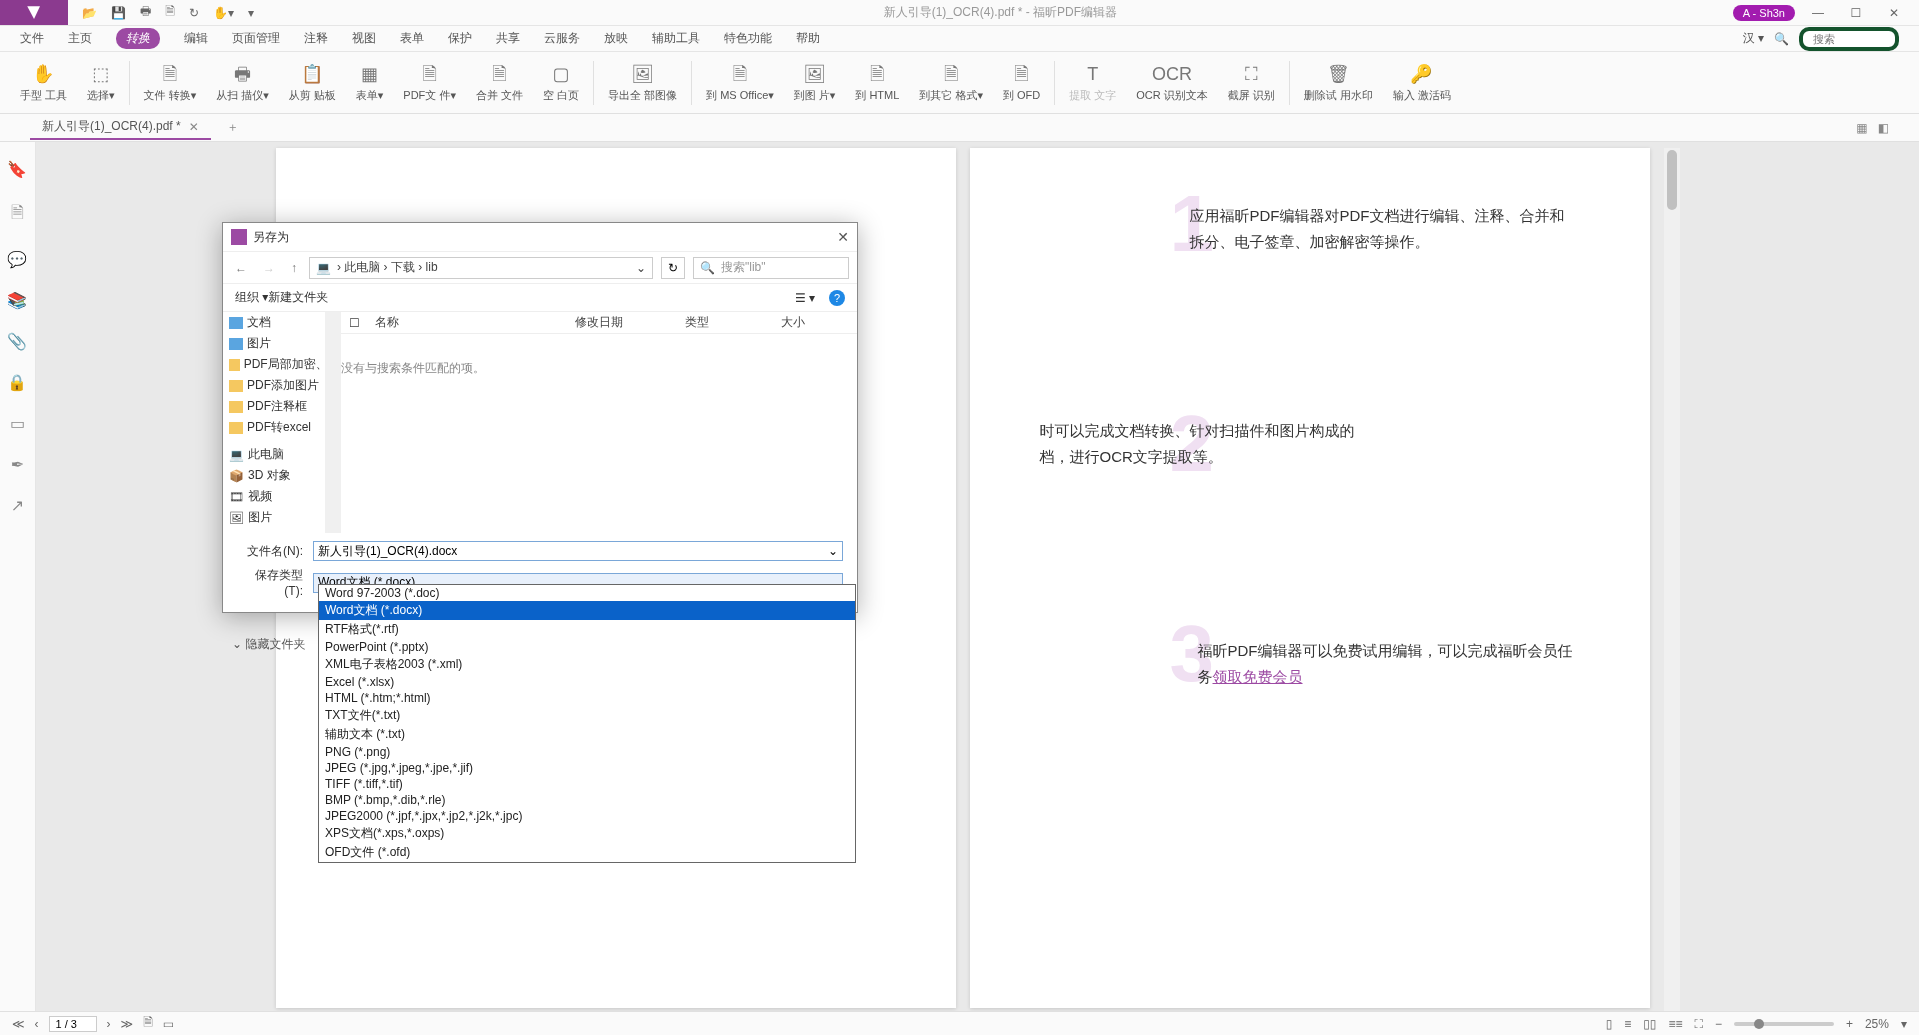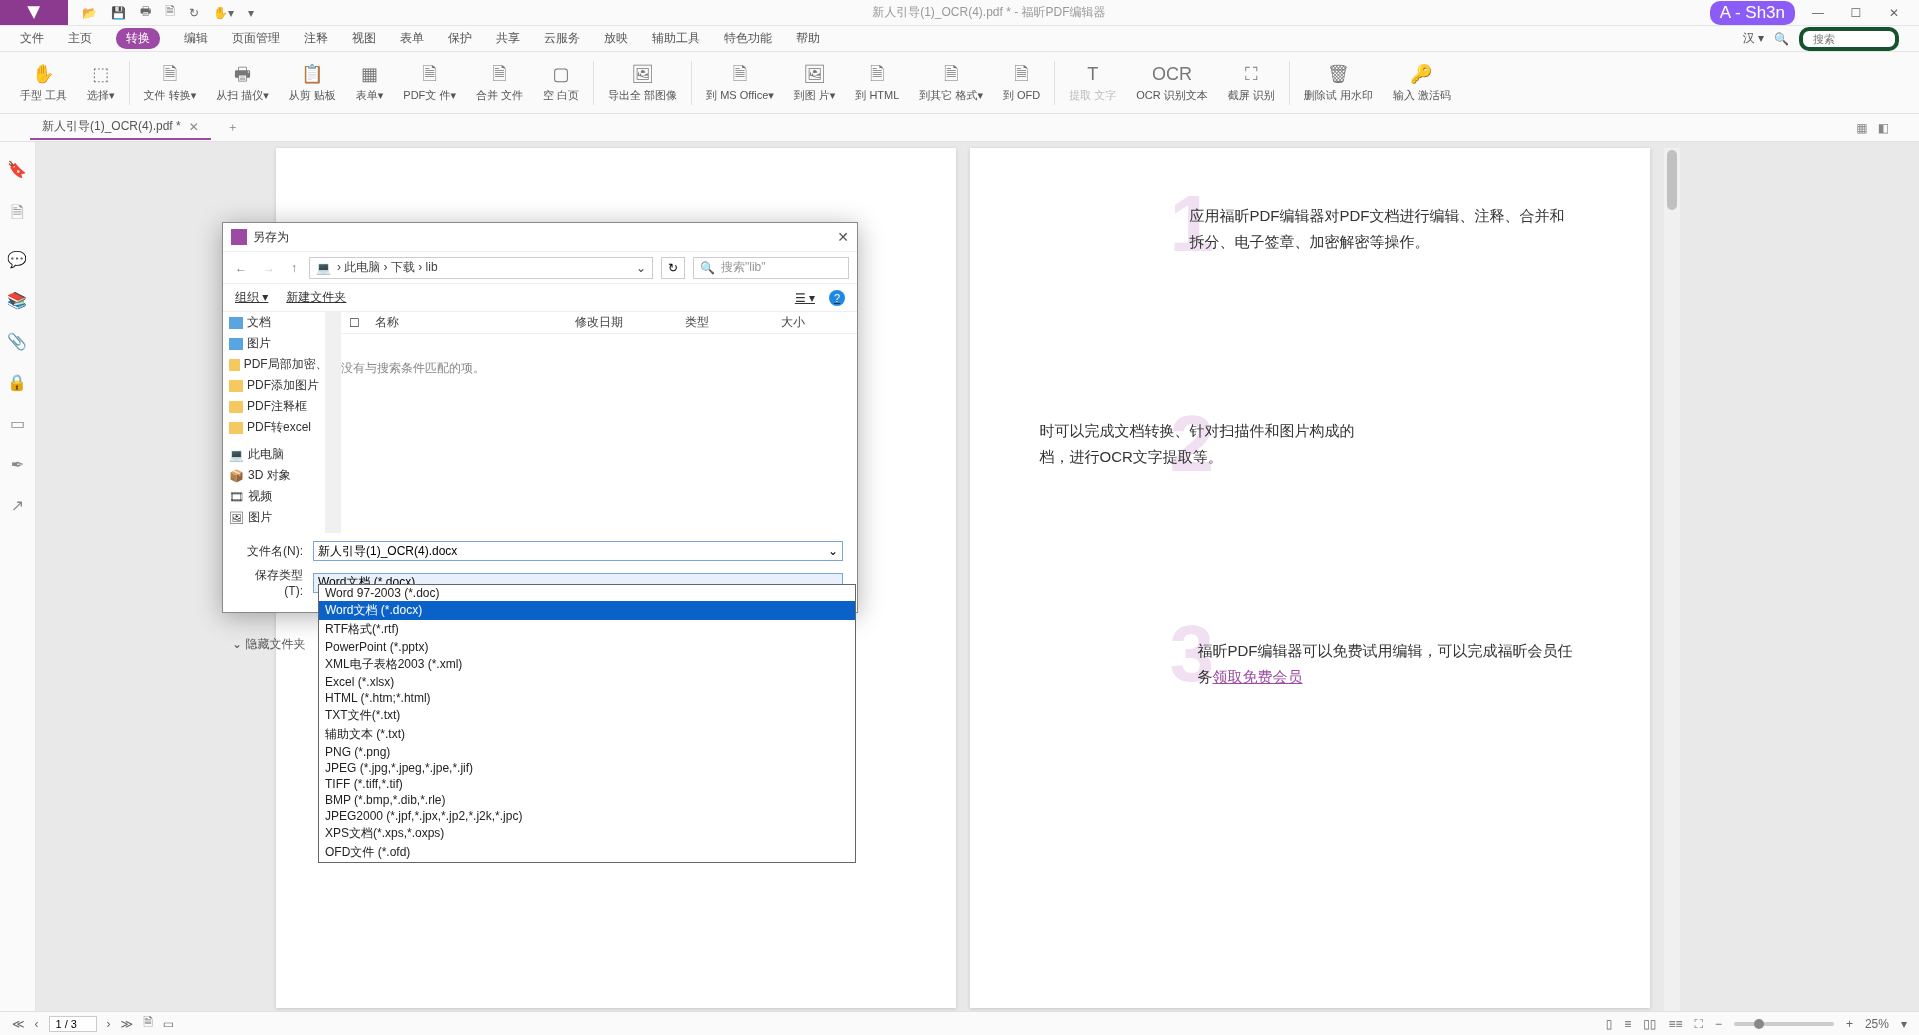--- a/index.html
+++ b/index.html
@@ -5,27 +5,27 @@
 * { margin: 0; padding: 0; box-sizing: border-box; font-family: "Microsoft YaHei", "Segoe UI", sans-serif; }
 body { width: 1919px; height: 1035px; background: #f5f5f5; overflow: hidden; position: relative; font-size: 12px; }
 
 
 .titlebar { height: 26px; background: #fafafa; display: flex; align-items: center; border-bottom: 1px solid #e5e5e5; }
 .titlebar-left { width: 68px; height: 100%; background: #8b3a8f; display: flex; align-items: center; justify-content: center; color: #fff; }
 .qat { display: flex; align-items: center; gap: 14px; padding: 0 14px; color: #666; }
 .qat span { cursor: pointer; }
 .titlebar-title { flex: 1; text-align: center; color: #999; font-size: 12px; }
 .titlebar-right { display: flex; align-items: center; gap: 8px; padding-right: 10px; }
-.user-badge { background: #8b5cf6; color: #fff; padding: 2px 10px; border-radius: 10px; font-size: 17px; }
+.user-badge { background: #a21caf; color: #fff; padding: 2px 10px; border-radius: 10px; font-size: 11px; }
 .win-btn { width: 30px; text-align: center; color: #666; cursor: pointer; }
 
 
 .menubar { height: 26px; background: #fafafa; display: flex; align-items: center; padding: 0 20px; gap: 24px; border-bottom: 1px solid #e5e5e5; }
 .menubar span { color: #555; cursor: pointer; font-size: 12px; }
-.menubar span.active { background: #9c4aa3; color: #fff; padding: 2px 10px; border-radius: 10px; }
+.menubar span.active { background: #9c4aa3; color: #fff; padding: 2px 10px; border-radius: 10px; font-style: italic; }
 .menubar-right { margin-left: auto; display: flex; align-items: center; gap: 10px; }
 .search-box { border: 4px solid #14532d; border-radius: 10px; padding: 2px 10px; width: 100px; color: #999; font-size: 11px; }
 
 
 .ribbon { height: 62px; background: #fafafa; display: flex; align-items: center; padding: 0 10px; gap: 0; border-bottom: 1px solid #e0e0e0; }
 .ribbon-btn { display: flex; flex-direction: column; align-items: center; justify-content: center; padding: 0 10px; color: #555; cursor: pointer; font-size: 11px; line-height: 1.3; height: 56px; }
 .ribbon-btn .ic { font-size: 18px; margin-bottom: 2px; color: #777; }
 .ribbon-sep { width: 1px; height: 44px; background: #e0e0e0; margin: 0 4px; }
 .ribbon-btn.disabled { color: #bbb; }
 
@@ -62,21 +62,21 @@
 
 .dialog { position: absolute; left: 222px; top: 222px; width: 636px; background: #fff; border: 1px solid #888; box-shadow: 0 4px 24px rgba(0,0,0,0.3); }
 .dlg-title { height: 28px; display: flex; align-items: center; padding: 0 8px; font-size: 12px; color: #333; justify-content: space-between; }
 .dlg-title .t-ic { width: 16px; height: 16px; background: #9c4aa3; margin-right: 6px; }
 .dlg-title .dlg-close { margin-left: auto; color: #555; cursor: pointer; font-size: 14px; }
 .dlg-nav { height: 32px; display: flex; align-items: center; padding: 0 8px; gap: 8px; border-top: 1px solid #eee; }
 .dlg-nav .navbtn { color: #777; cursor: pointer; padding: 0 4px; }
 .dlg-nav .crumb { flex: 1; border: 1px solid #ccc; height: 22px; display: flex; align-items: center; padding: 0 6px; color: #444; font-size: 12px; }
 .dlg-nav .refresh { border: 1px solid #ccc; height: 22px; width: 24px; display: flex; align-items: center; justify-content: center; }
 .dlg-nav .searchb { border: 1px solid #ccc; height: 22px; width: 156px; display: flex; align-items: center; padding: 0 6px; color: #999; gap: 6px; }
-.dlg-toolbar { height: 28px; display: flex; align-items: center; padding: 0 12px; gap: 18px; color: #333; font-size: 12px; border-top: 1px solid #eee; text-decoration: underline; }
+.dlg-toolbar { height: 28px; display: flex; align-items: center; padding: 0 12px; color: #333; font-size: 12px; border-top: 1px solid #eee; }
 .dlg-toolbar .right { margin-left: auto; display: flex; gap: 14px; align-items: center; }
 .dlg-toolbar .help { width: 16px; height: 16px; background: #1e88e5; color: #fff; border-radius: 50%; text-align: center; font-size: 11px; line-height: 16px; }
 .dlg-body { display: flex; height: 222px; border-top: 1px solid #eee; }
 .dlg-tree { width: 118px; overflow: hidden; font-size: 12px; color: #333; position: relative; }
 .dlg-tree .item { display: flex; align-items: center; padding: 2px 6px; gap: 4px; white-space: nowrap; }
 .dlg-tree .fic { width: 14px; height: 12px; background: #f5c860; display: inline-block; }
 .dlg-tree .pic { width: 14px; height: 12px; background: #5aa5e0; display: inline-block; }
 .dlg-tree .tree-scroll { position: absolute; right: 0; top: 0; width: 16px; height: 100%; background: #f0f0f0; }
 .dlg-list { flex: 1; }
 .dlg-list-hdr { height: 22px; display: flex; align-items: center; border-bottom: 1px solid #eee; font-size: 12px; color: #444; }

